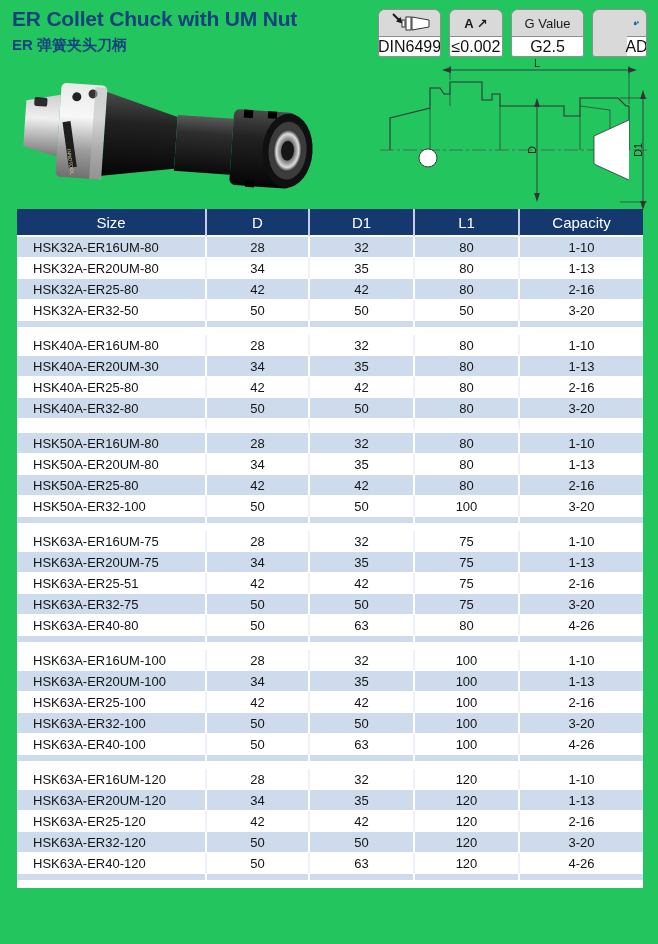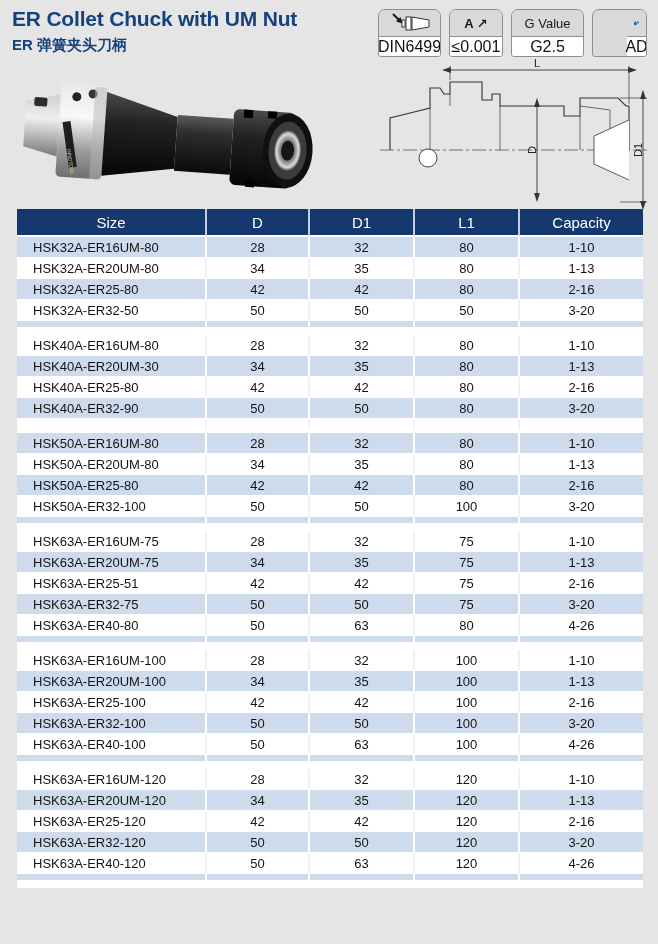--- a/index.html
+++ b/index.html
@@ -4,21 +4,21 @@
 <style>
   * { box-sizing: border-box; margin: 0; padding: 0; }
   body {
     font-family: "Liberation Sans", "DejaVu Sans", sans-serif;
     background: #ffffff;
   }
   .page {
     position: relative;
     width: 658px;
     height: 944px;
-    background: #e5e5e5;
+    background: #22c55e;
     overflow: hidden;
   }
   
   .title-block { position: absolute; left: 12px; top: 6px; }
   .title-en {
     font-size: 21px; font-weight: bold; color: #15417c;
     letter-spacing: -0.2px; line-height: 26px;
   }
   .title-zh {
     font-size: 15px; font-weight: bold; color: #15417c;
@@ -105,21 +105,21 @@
           <rect x="13" y="8" width="3" height="7" fill="#fff" stroke="#333" stroke-width="1"></rect>
           <rect x="17" y="5" width="5" height="13" fill="#fff" stroke="#333" stroke-width="1"></rect>
           <polygon points="23,5 40,8 40,15 23,18" fill="#fff" stroke="#333" stroke-width="1"></polygon>
         </svg>
       </div>
       <div class="badge-bottom">DIN6499</div>
     </div>
 
     <div class="badge w-a">
       <div class="badge-top">A ↗</div>
-      <div class="badge-bottom">≤0.001</div>
+      <div class="badge-bottom">≤0.002</div>
     </div>
 
     <div class="badge w-g">
       <div class="badge-top regular">G Value</div>
       <div class="badge-bottom">G2.5</div>
     </div>
 
     <div class="badge w-ad">
       <div class="badge-top">
         <svg width="30" height="22" viewBox="0 0 30 22">
@@ -304,21 +304,21 @@
           <td>1-13</td>
         </tr>
         <tr class="r-white">
           <td class="size-cell">HSK40A-ER25-80</td>
           <td>42</td>
           <td>42</td>
           <td>80</td>
           <td>2-16</td>
         </tr>
         <tr class="r-light">
-          <td class="size-cell">HSK40A-ER32-90</td>
+          <td class="size-cell">HSK40A-ER32-80</td>
           <td>50</td>
           <td>50</td>
           <td>80</td>
           <td>3-20</td>
         </tr>
         <tr class="r-white spacer">
           <td></td>
           <td></td>
           <td></td>
           <td></td>

